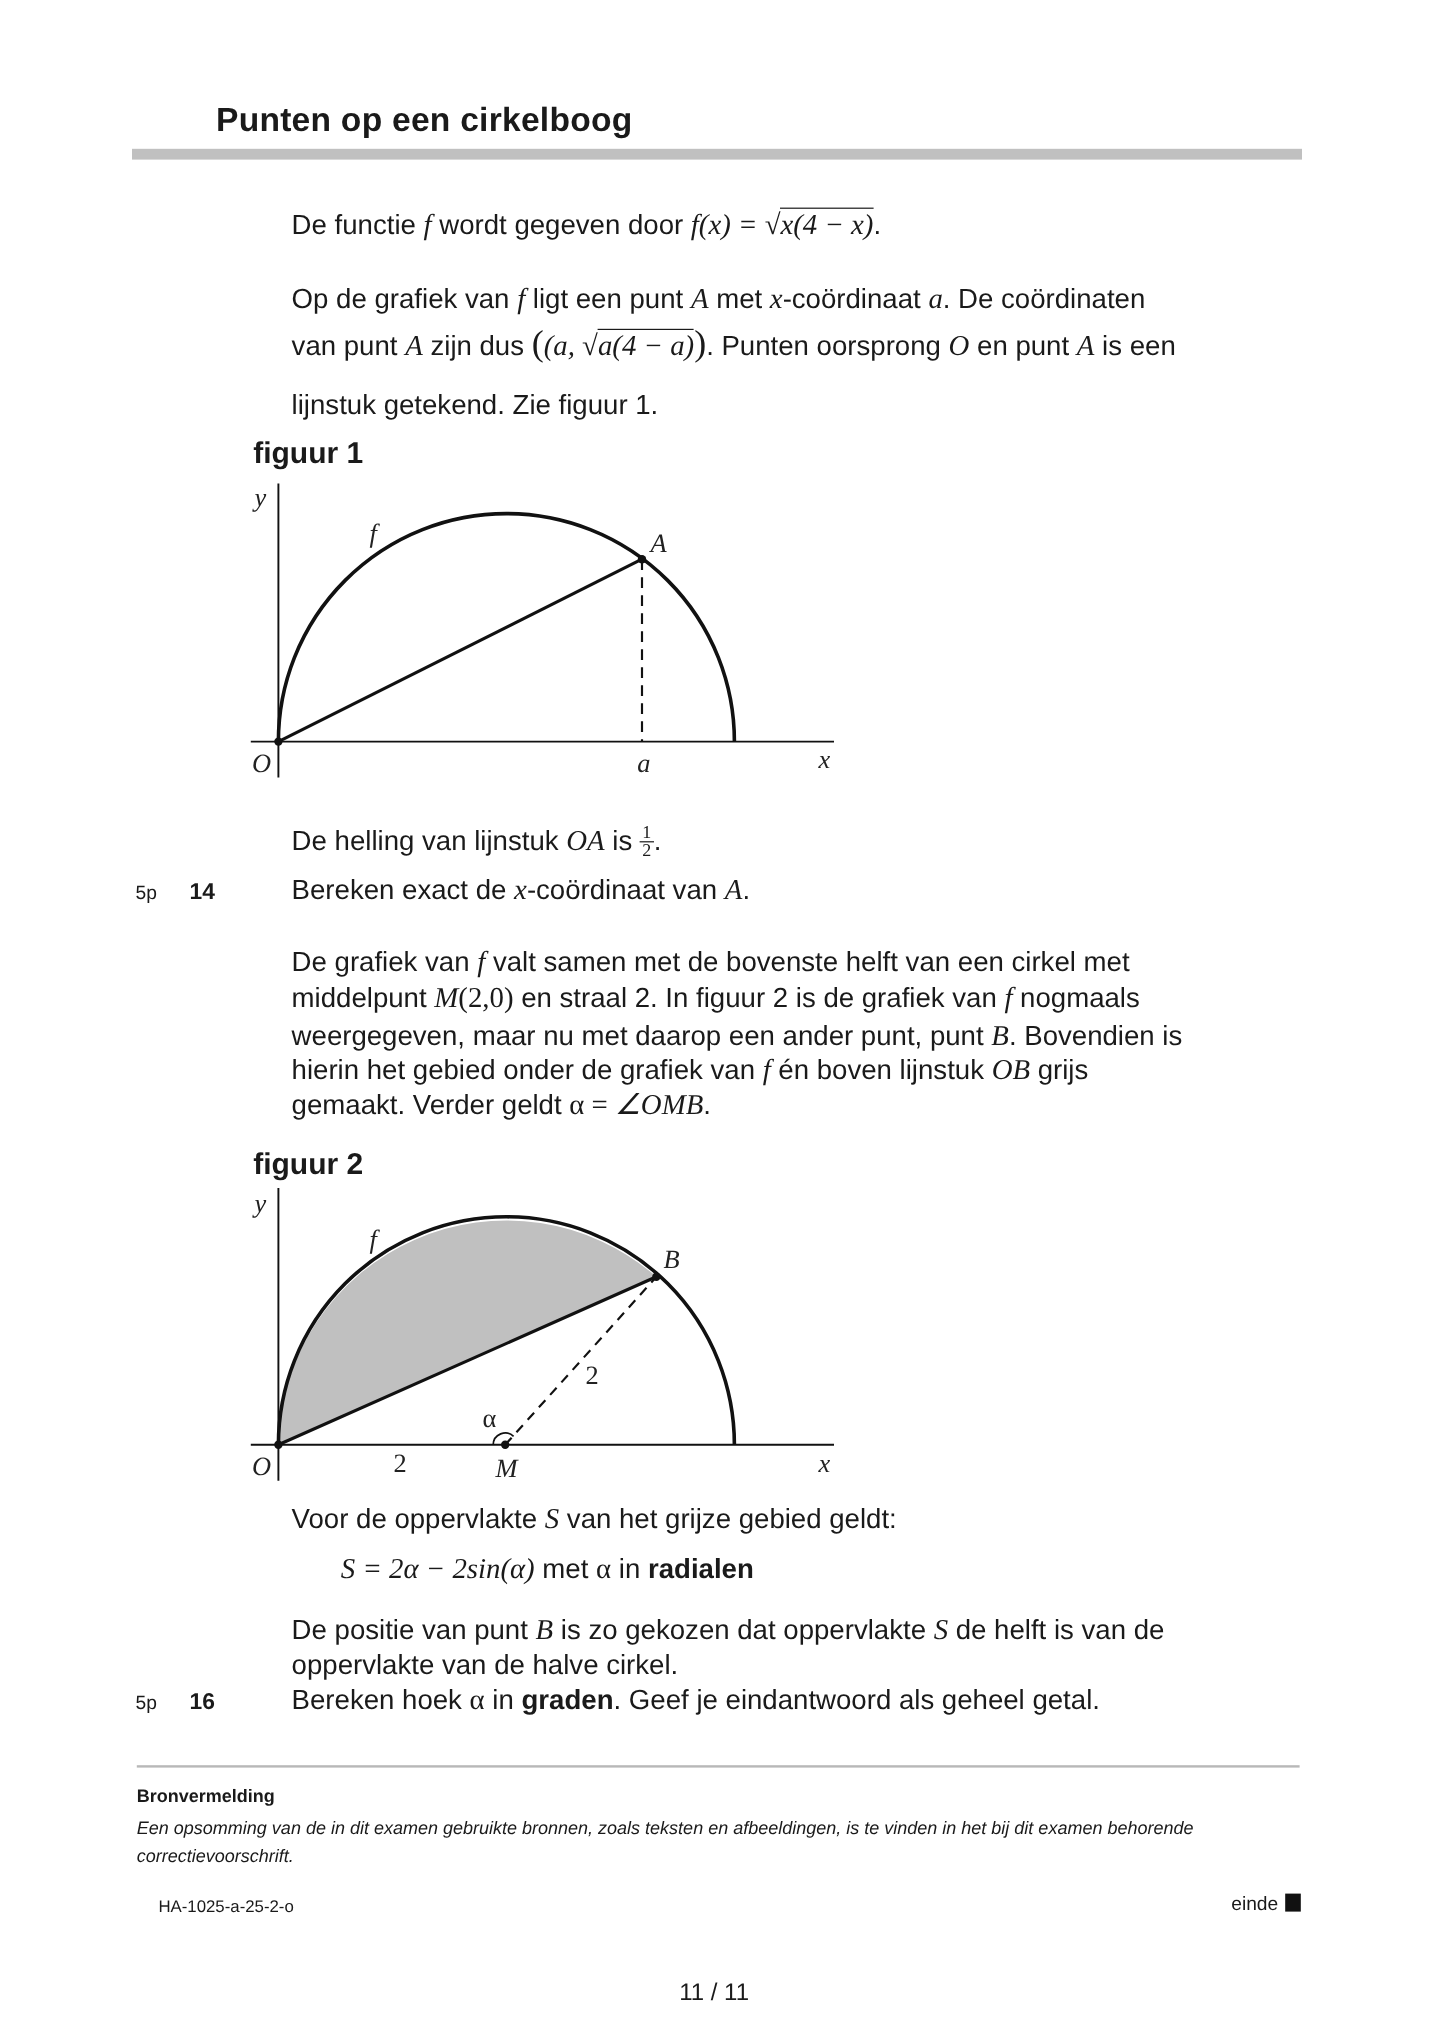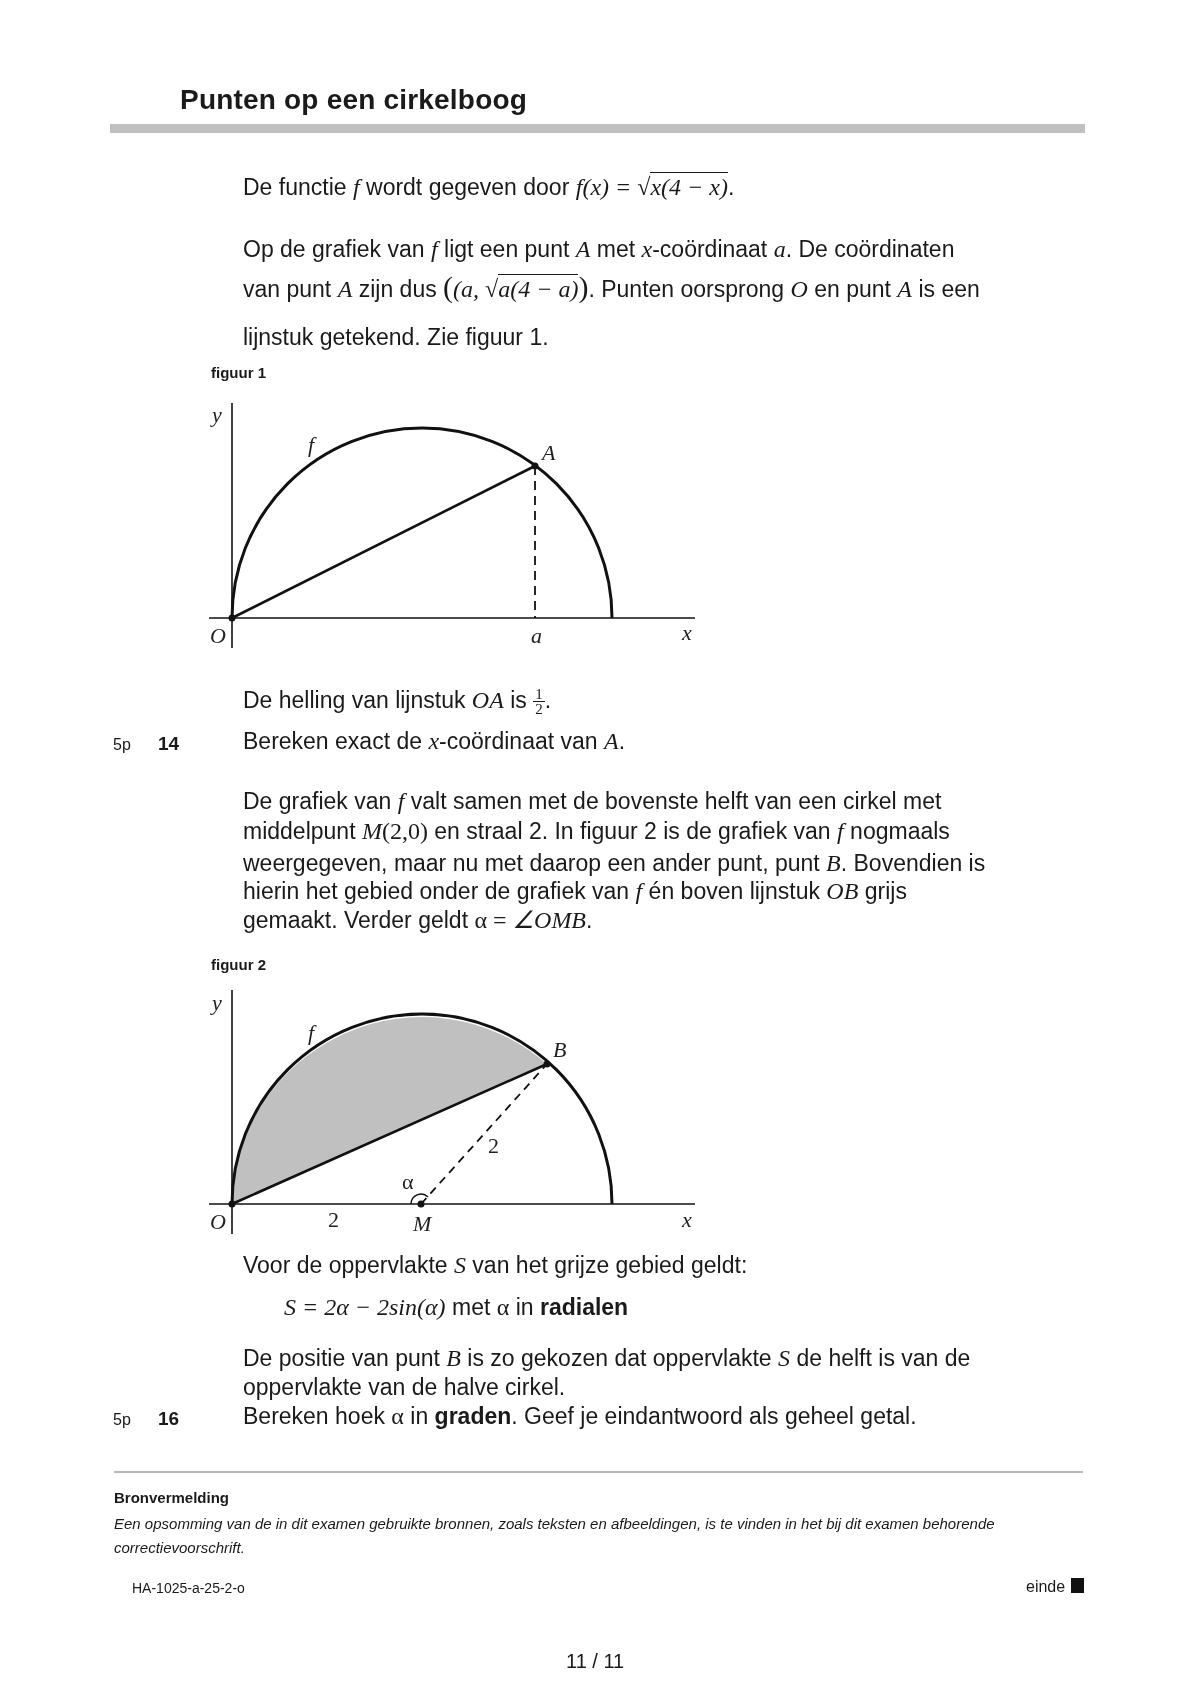--- a/index.html
+++ b/index.html
@@ -4,21 +4,21 @@
 <style>
   html, body { margin:0; padding:0; background:#ffffff; }
   body { width:1191px; height:1684px; position:relative; overflow:hidden; font-family:"Liberation Sans", sans-serif; color:#1a1a1a; }
   .abs { position:absolute; }
   .title { left:180px; top:84px; font-size:28px; font-weight:bold; letter-spacing:0.2px; }
   .title-bar { left:110px; top:124px; width:975px; height:9px; background:#c0c0c0; }
   .p { position:absolute; left:211px; font-size:23px; line-height:30px; white-space:nowrap;margin-left:32px; }
   .m { font-family:"Liberation Serif", serif; font-style:italic; font-size:24px; }
   .mr { font-family:"Liberation Serif", serif; font-size:24px; }
   .b { font-weight:bold; }
-  .fig-label { position:absolute; left:211px; font-size:15px; font-weight:bold; }
+  .fig-label { position:absolute; left:211px; font-size:25px; font-weight:bold; }
   .qpts { position:absolute; left:113px; font-size:16px; }
   .qnum { position:absolute; left:158px; font-size:19px; font-weight:bold; }
   .sqrt { border-top:1.5px solid #1a1a1a; padding-top:1px; }
   .frac { display:inline-block; vertical-align:middle; text-align:center; font-family:"Liberation Serif", serif; font-size:15px; line-height:14px; }
   .frac span { display:block; }
   .frac .num { border-bottom:1px solid #1a1a1a; padding:0 2px; }
   .footer-rule { left:114px; top:1471px; width:969px; height:2px; background:#b8b8b8; }
   .bron-title { left:114px; top:1489px; font-size:15px; font-weight:bold; }
   .bron-text { left:114px; top:1512px; font-size:15px; font-style:italic; line-height:24px; width:970px; }
   .foot-code { left:114px; top:1580px; font-size:14px;margin-left:18px; }

